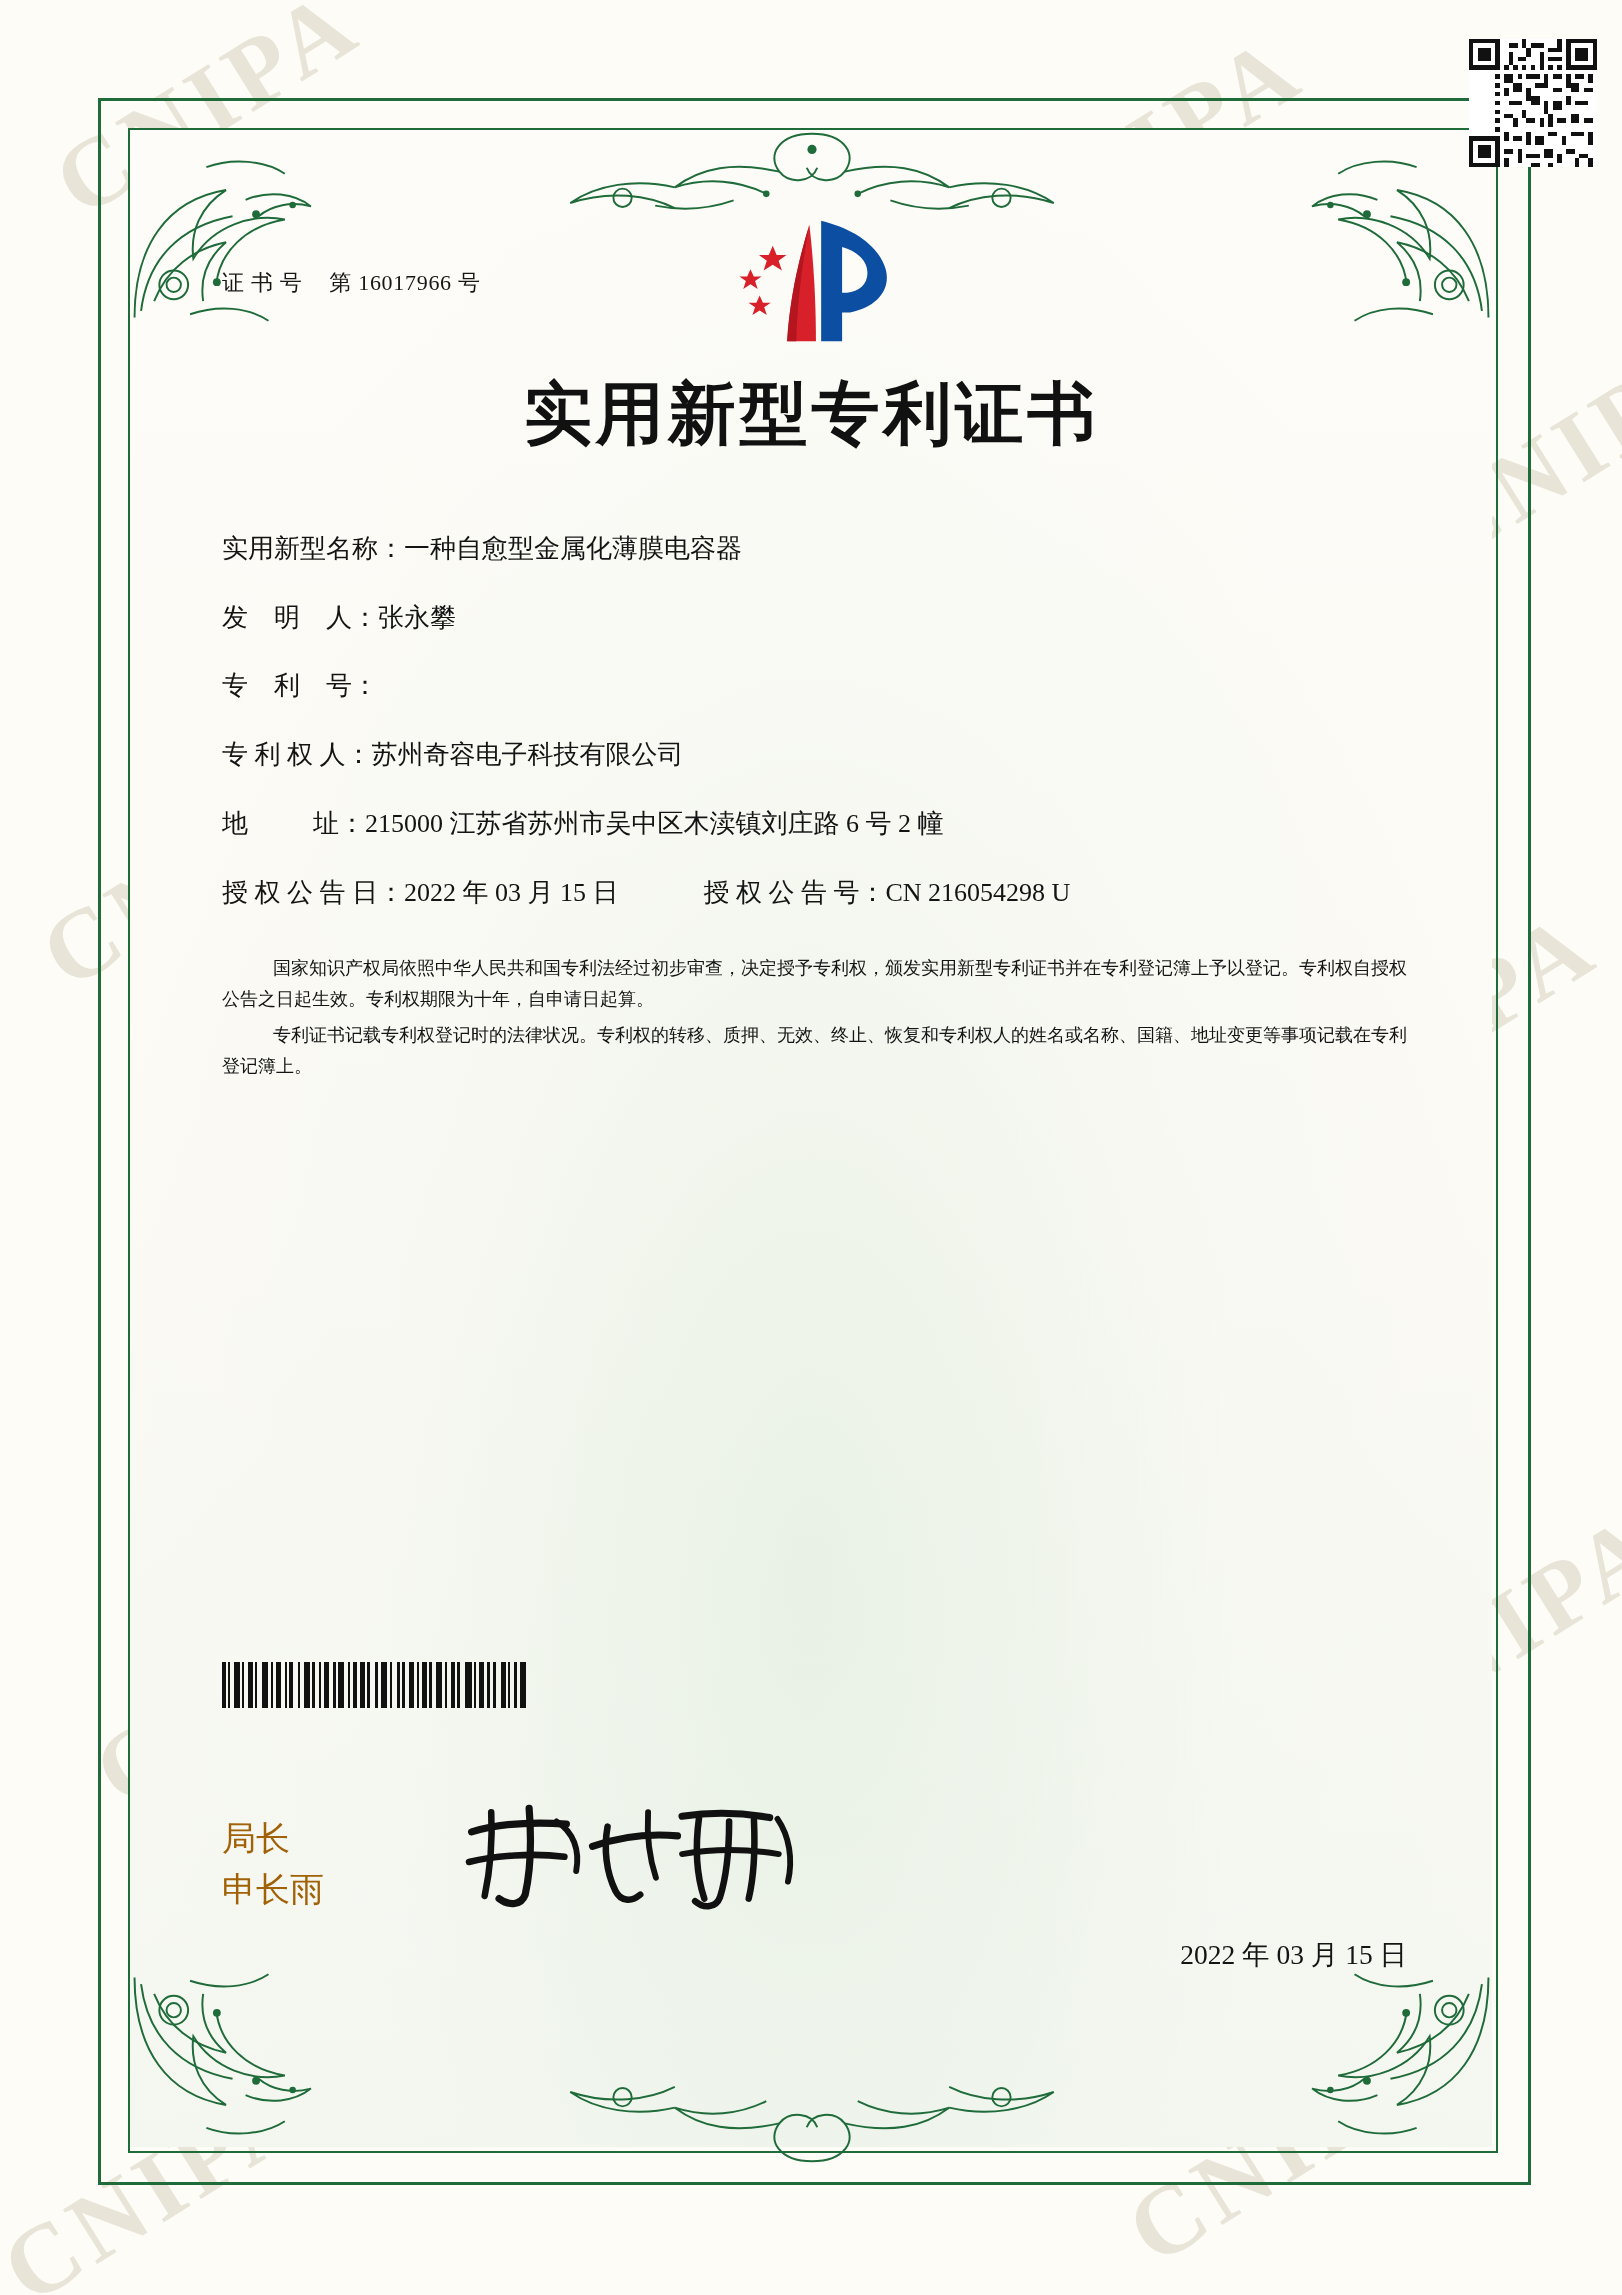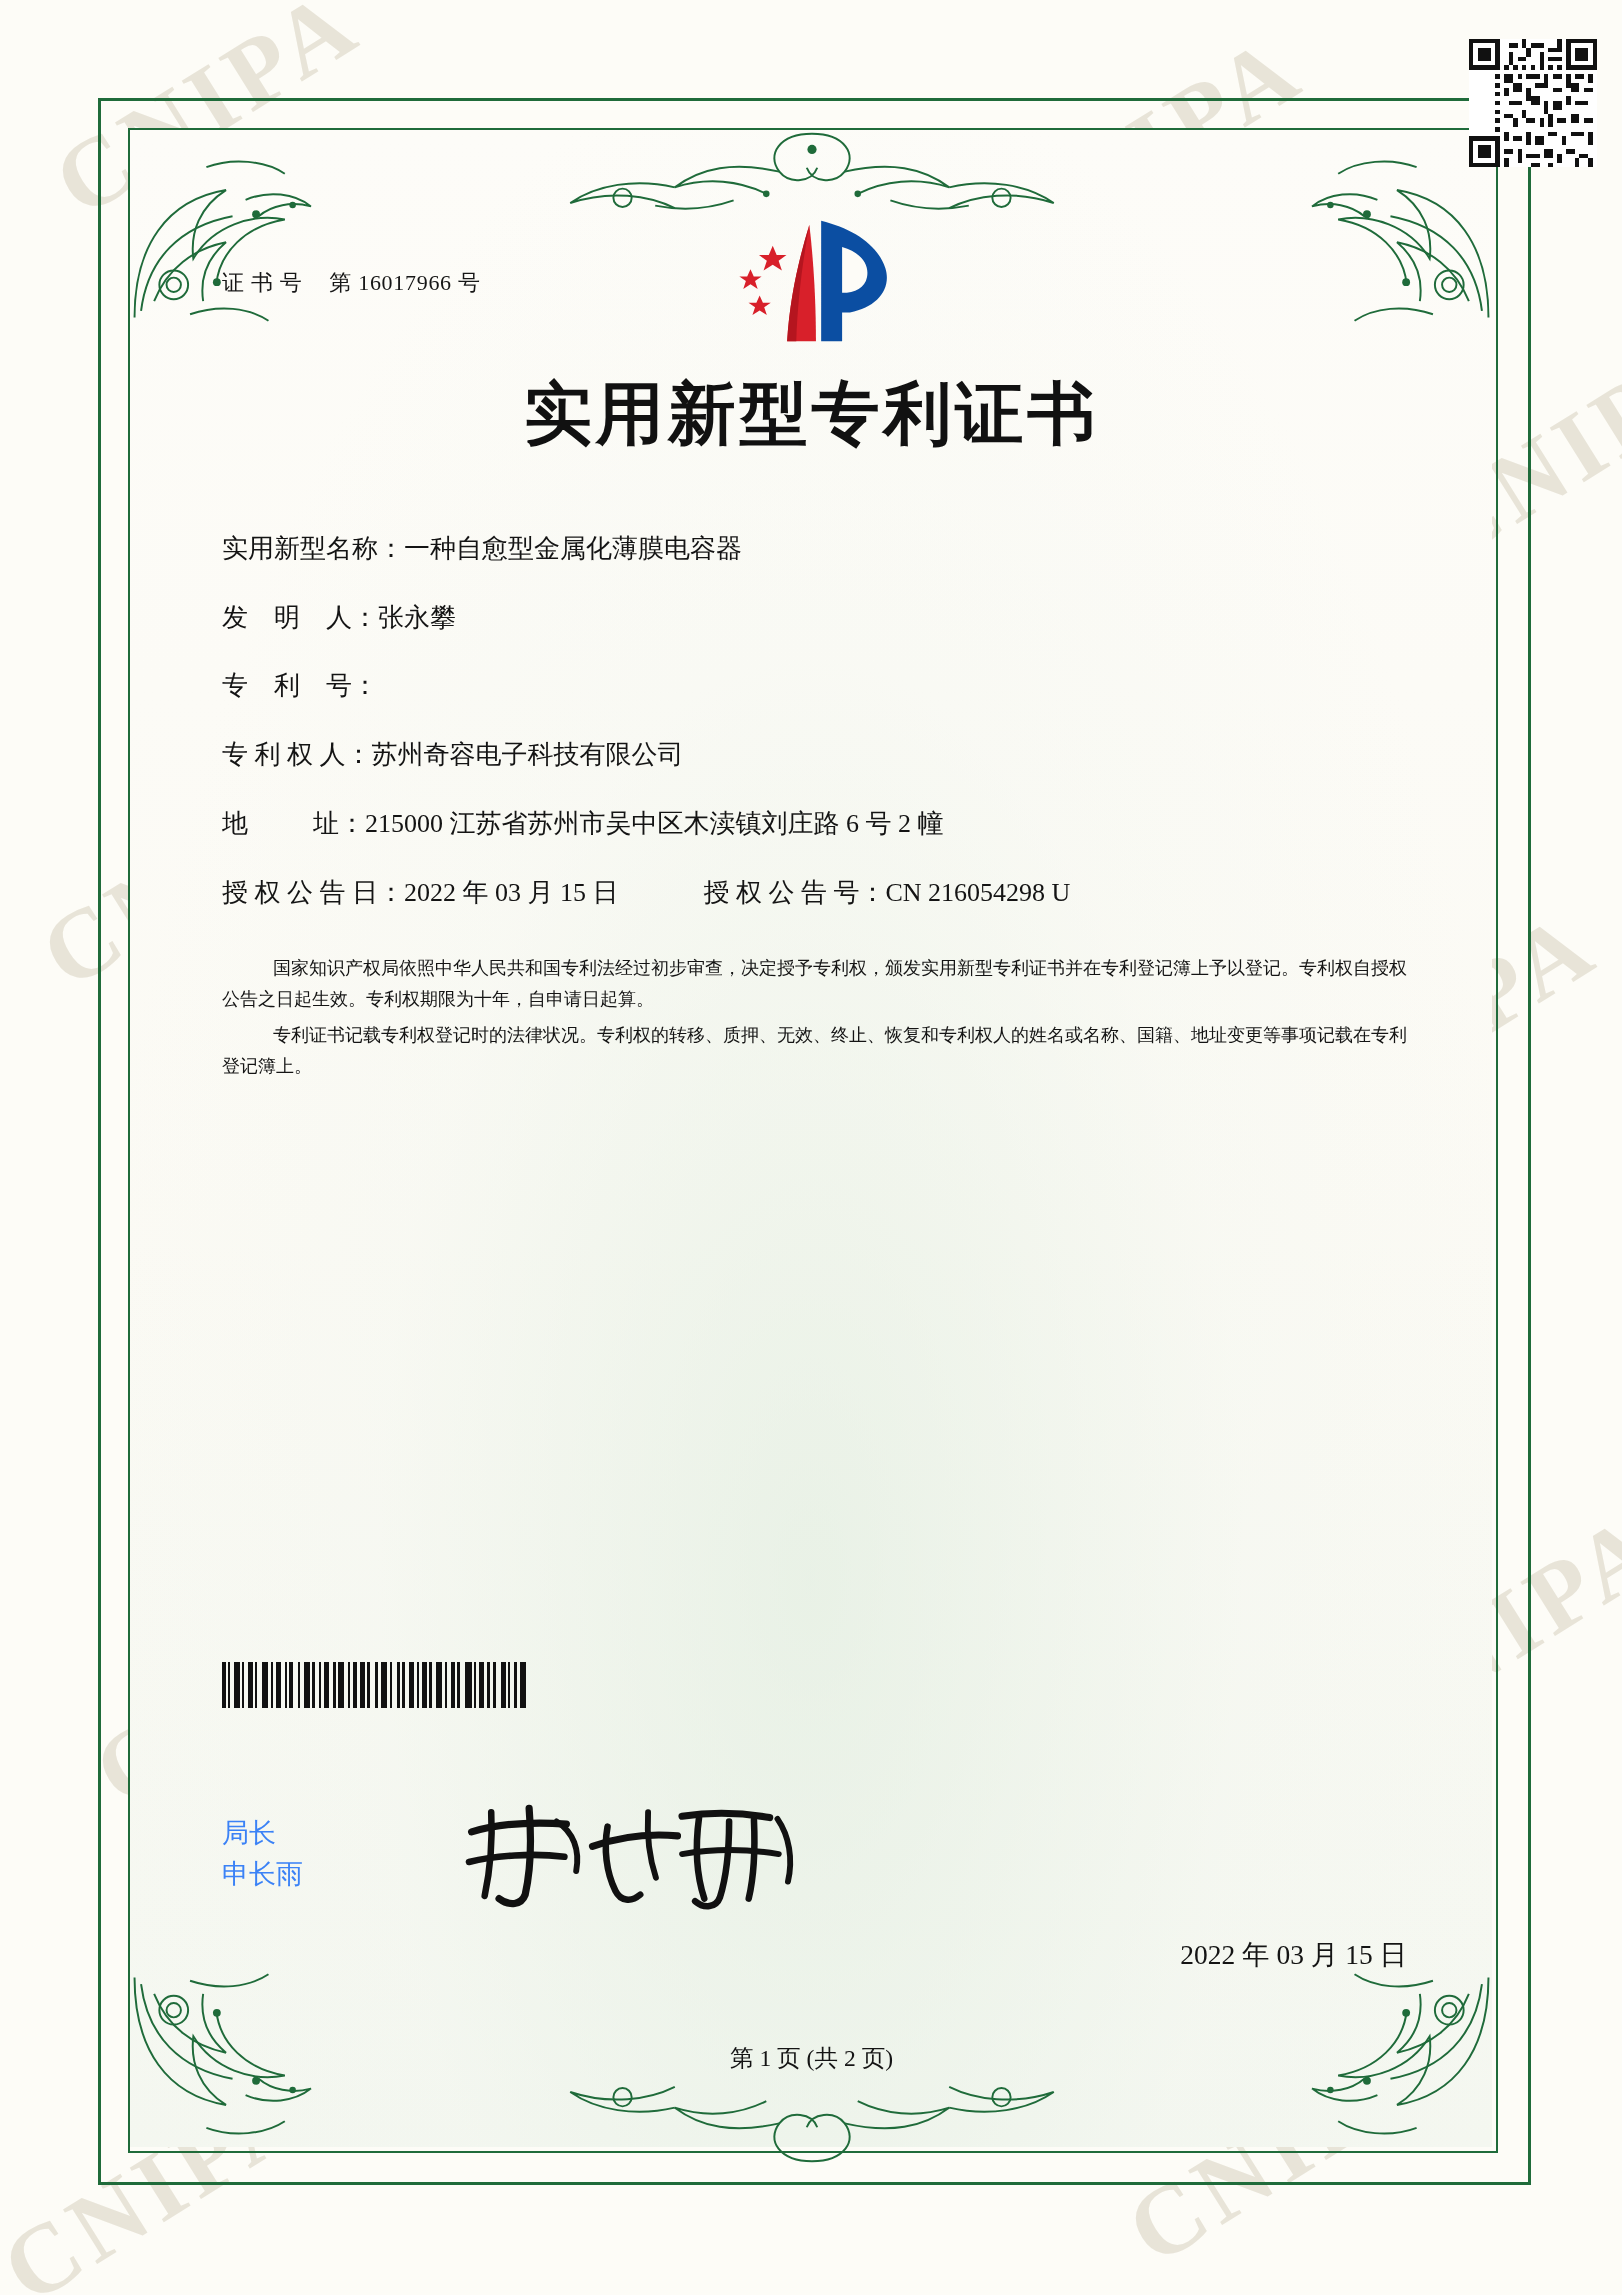--- a/index.html
+++ b/index.html
@@ -202,22 +202,22 @@
     background: #111;
     height: 100%;
   }
 
   
   .sign-block {
     position: absolute;
     left: 222px;
     top: 1813px;
     z-index: 6;
-    font-size: 27px;
-    color: #3b82f6;
+    font-size: 34px;
+    color: #a16207;
     line-height: 1.5;
   }
   .signature-img {
     position: absolute;
     left: 452px;
     top: 1786px;
     width: 366px;
     height: 131px;
     z-index: 6;
   }
@@ -677,17 +677,16 @@
         <path d="M424 54 C424 96 420 138 410 170 C404 186 386 188 372 176" stroke-width="10"></path>
         <path d="M462 52 C464 96 462 138 454 172" stroke-width="10"></path>
         <path d="M352 104 C398 96 452 96 500 104" stroke-width="9"></path>
         <path d="M498 50 C516 76 522 112 514 146" stroke-width="9"></path>
       </g>
     </svg>
   </div>
 
   <div class="issue-date">2022 年 03 月 15 日</div>
 
-  <div class="page-no">第 1 页 (共 2 页)</div>
 
 
 </div>
 
 
 </body></html>

